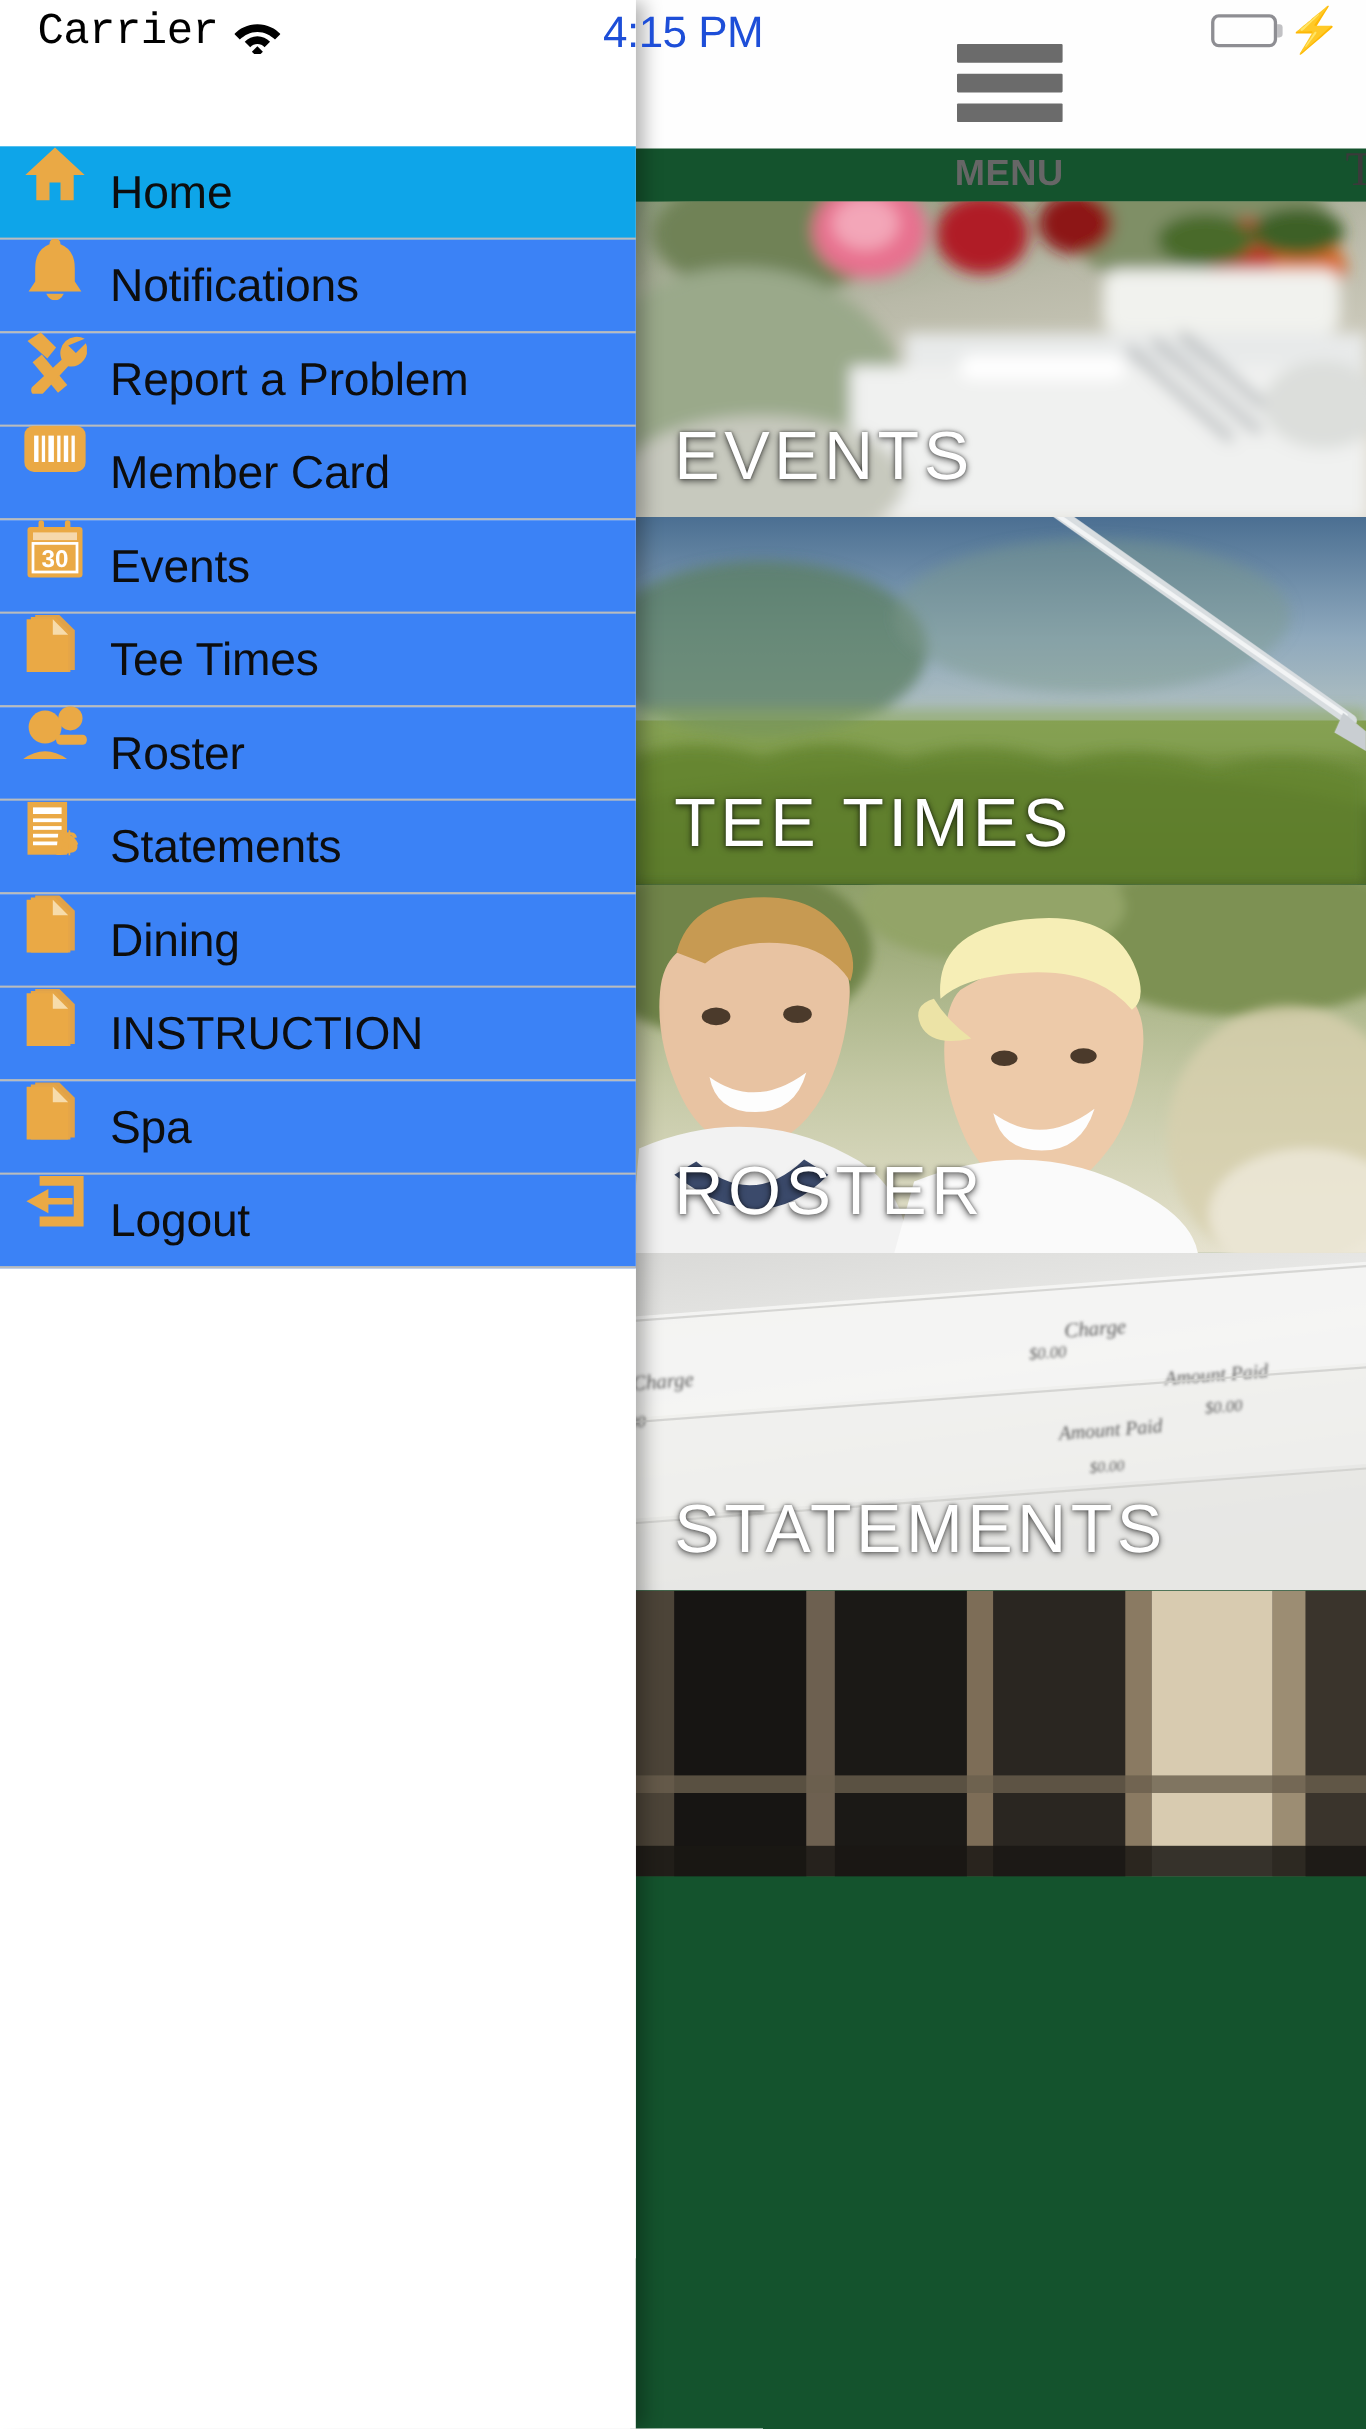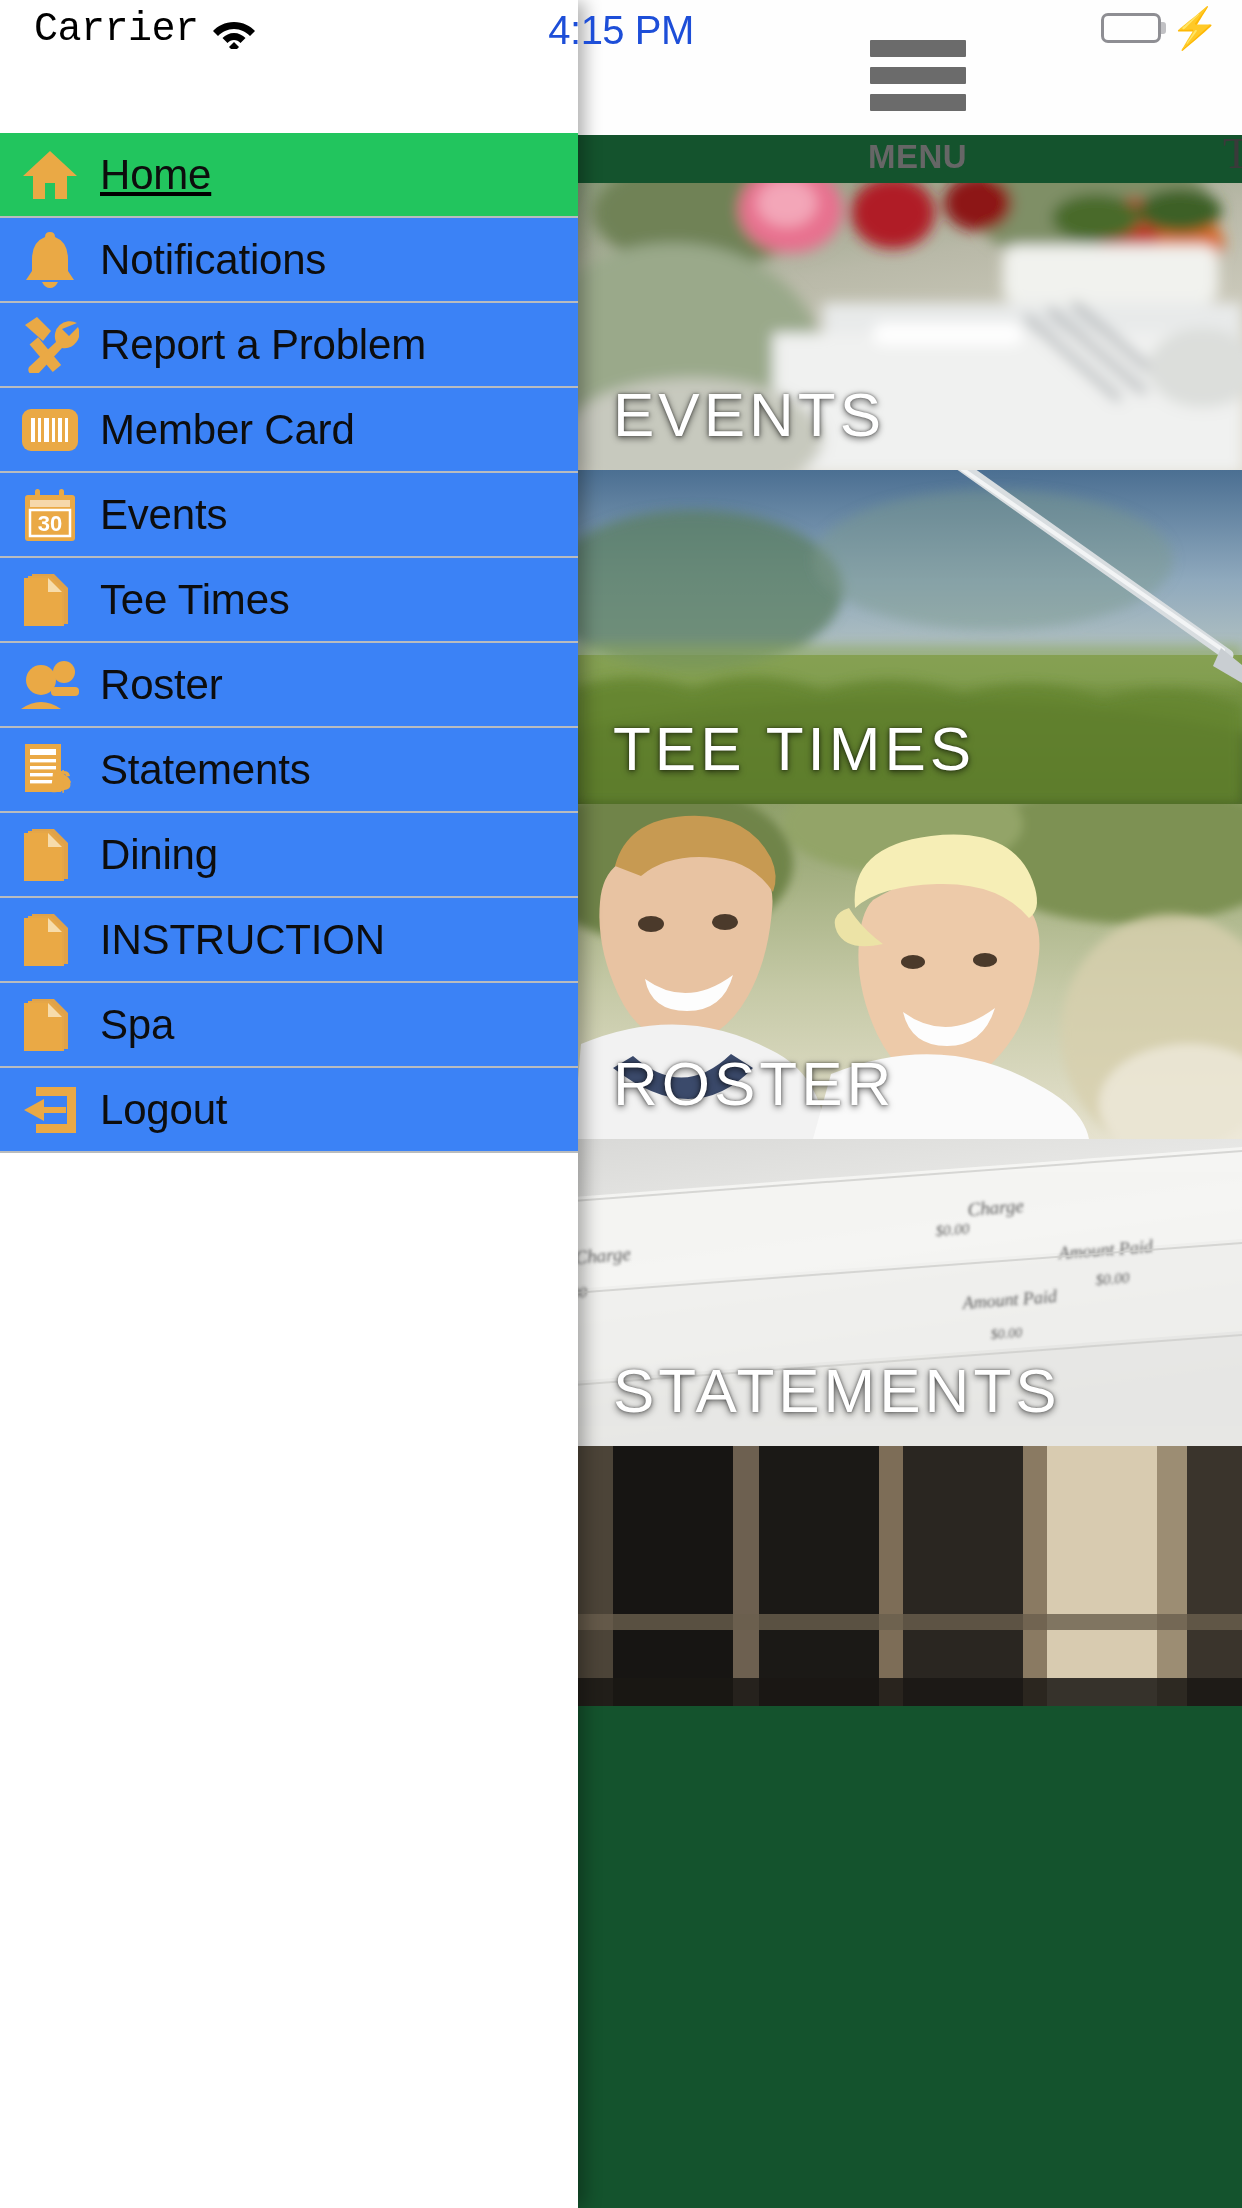--- a/index.html
+++ b/index.html
@@ -73,24 +73,24 @@
     position:absolute; left:0; top:0; width:578px; height:2208px;
     background:#ffffff; z-index:30;
     box-shadow:9px 0 16px -2px rgba(0,0,0,0.30);
   }
   .drawer-top { height:133px; background:#ffffff; }
   .menu-list { width:578px; }
   .menu-item {
     position:relative; height:85px; display:flex; align-items:center;
     border-bottom:2px solid #b9bcbe; background:#3b82f6;
   }
-  .menu-item.active { background:#22c55e; border-top:0;text-decoration:underline; }
+  .menu-item.active { background:#0ea5e9; border-top:0; }
   .mi-icon {
     width:100px; min-width:100px; height:85px;
-    display:flex; align-items:center; justify-content:center;
+    display:flex; align-items:flex-start; justify-content:center;
   }
   .mi-label {
     font-size:42px; color:#0d0d0d; letter-spacing:-0.2px; line-height:1;
   }
   .drawer-rest { background:#ffffff; height:900px; }
 
   svg { display:block; }
 </style>
 </head>
 <body>

